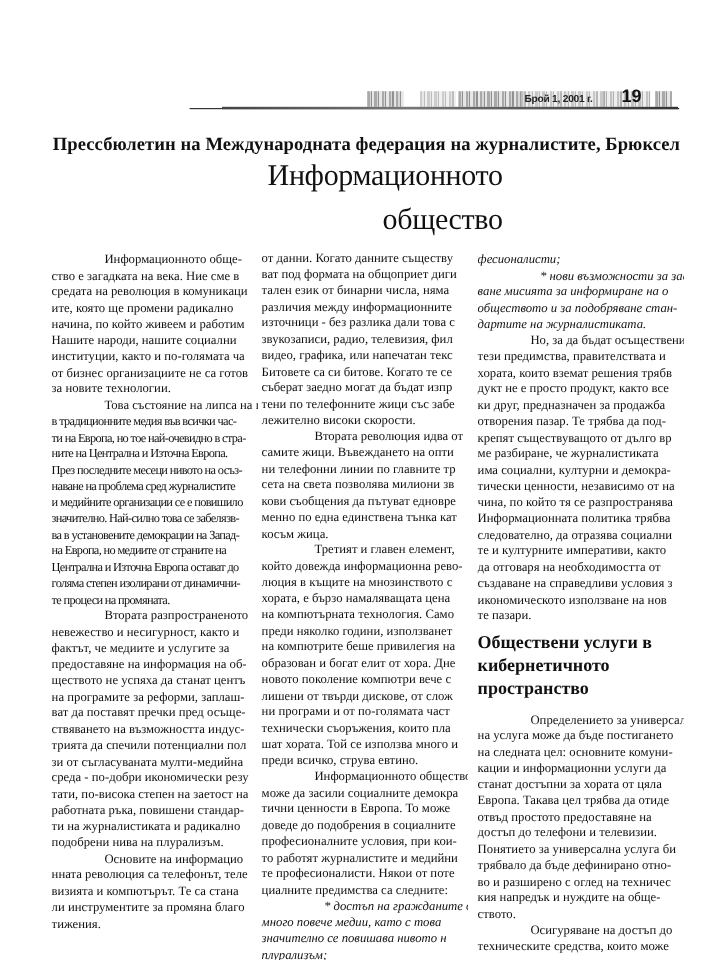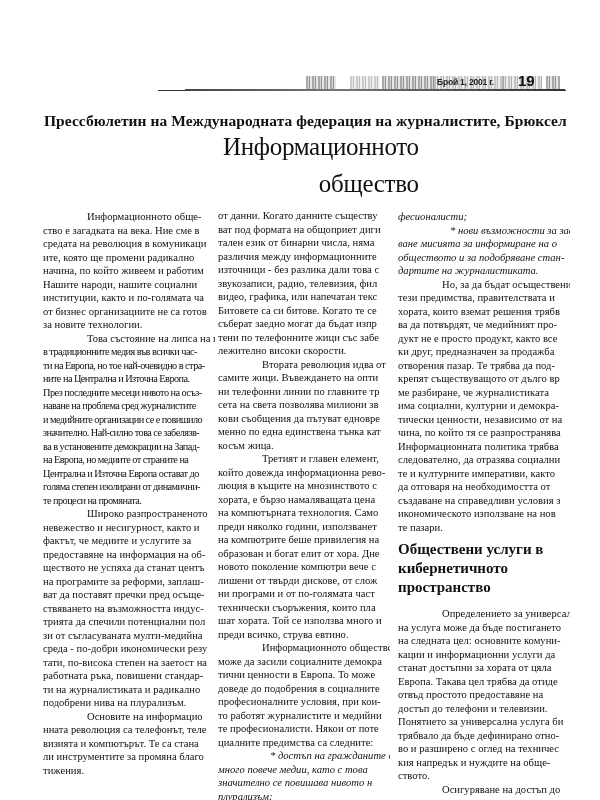--- a/index.html
+++ b/index.html
@@ -62,21 +62,21 @@
     <span class="ln dense">ните на Централна и Източна Европа.</span>
     <span class="ln dense">През последните месеци нивото на осъз-</span>
     <span class="ln dense">наване на проблема сред журналистите</span>
     <span class="ln dense">и медийните организации се е повишило</span>
     <span class="ln dense">значително. Най-силно това се забелязв-</span>
     <span class="ln dense">ва в установените демокрации на Запад-</span>
     <span class="ln dense">на Европа, но медиите от страните на</span>
     <span class="ln dense">Централна и Източна Европа остават до</span>
     <span class="ln dense">голяма степен изолирани от динамични-</span>
     <span class="ln dense">те процеси на промяната.</span>
-    <span class="ln ind">Широко разпространеното</span>
+    <span class="ln ind">Втората разпространеното</span>
     <span class="ln">невежество и несигурност, както и</span>
     <span class="ln">фактът, че медиите и услугите за</span>
     <span class="ln">предоставяне на информация на об-</span>
     <span class="ln">ществото не успяха да станат центъ</span>
     <span class="ln">на програмите за реформи, заплаш-</span>
     <span class="ln">ват да поставят пречки пред осъще-</span>
     <span class="ln">ствяването на възможността индус-</span>
     <span class="ln">трията да спечили потенциални пол</span>
     <span class="ln">зи от съгласуваната мулти-медийна</span>
     <span class="ln">среда - по-добри икономически резу</span>
@@ -141,21 +141,20 @@
 <div class="col col-3">
   <div>
       <span class="ln it">фесионалисти;</span>
       <span class="ln ind2 it">* нови възможности за заси</span>
       <span class="ln it">ване мисията за информиране на о</span>
       <span class="ln it">обществото и за подобряване стан-</span>
       <span class="ln it">дартите на журналистиката.</span>
       <span class="ln ind">Но, за да бъдат осъществени</span>
       <span class="ln">тези предимства, правителствата и</span>
       <span class="ln">хората, които вземат решения трябв</span>
-      <span class="ln">ва да потвърдят, че медийният про-</span>
       <span class="ln">дукт не е просто продукт, както все</span>
       <span class="ln">ки друг, предназначен за продажба</span>
       <span class="ln">отворения пазар. Те трябва да под-</span>
       <span class="ln">крепят съществуващото от дълго вр</span>
       <span class="ln">ме разбиране, че журналистиката</span>
       <span class="ln">има социални, културни и демокра-</span>
       <span class="ln">тически ценности, независимо от на</span>
       <span class="ln">чина, по който тя се разпространява</span>
       <span class="ln">Информационната политика трябва</span>
       <span class="ln">следователно, да отразява социални</span>

